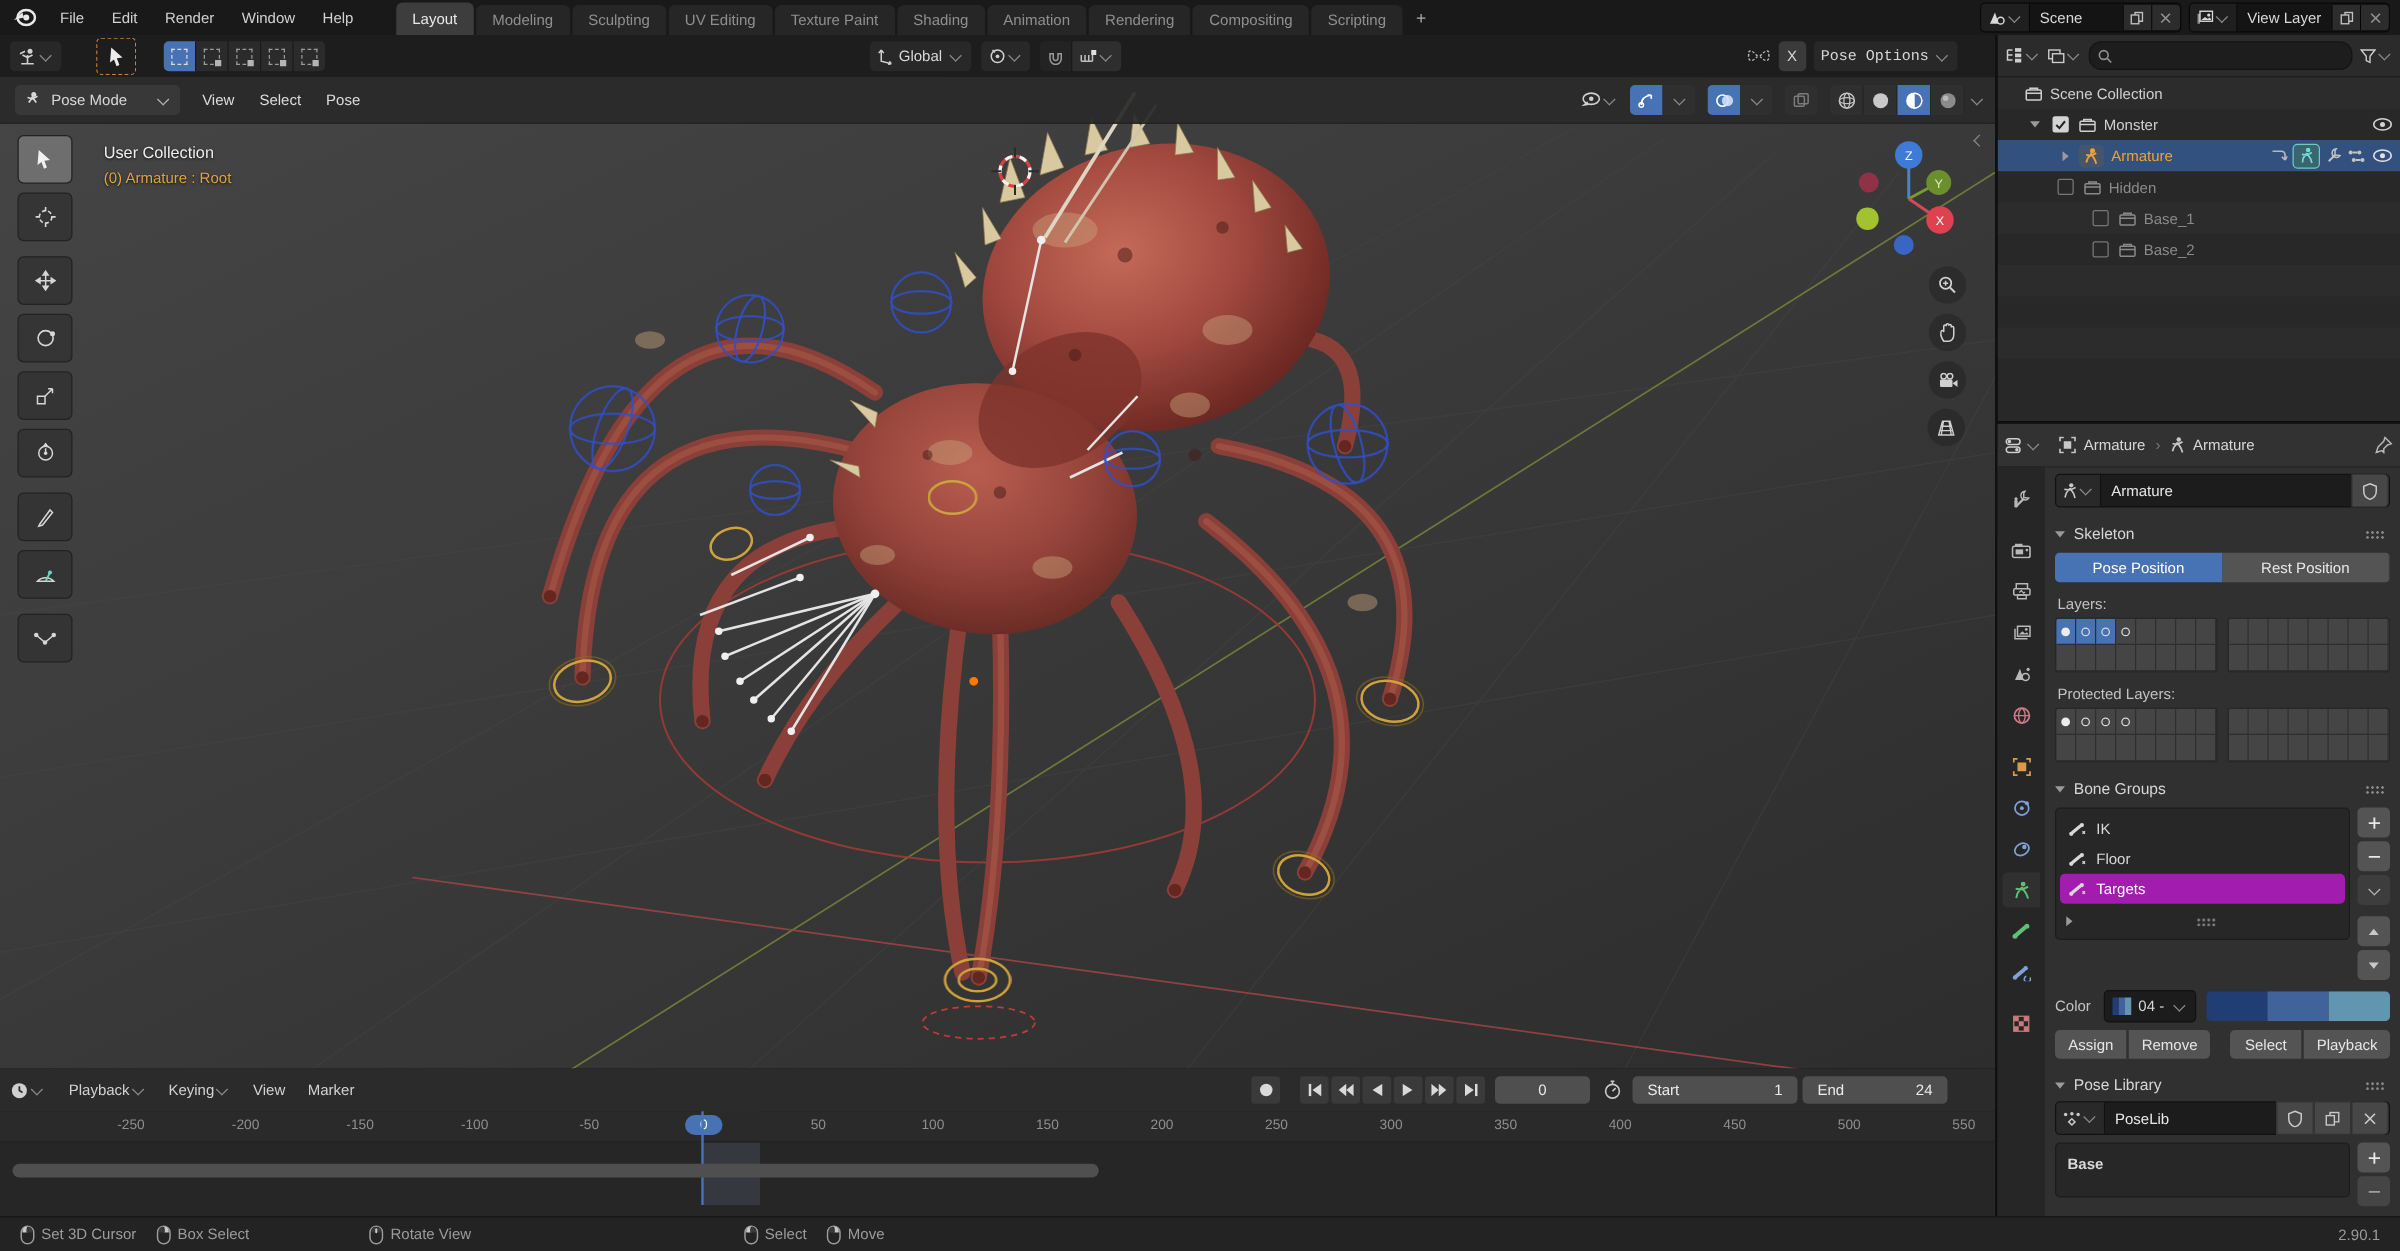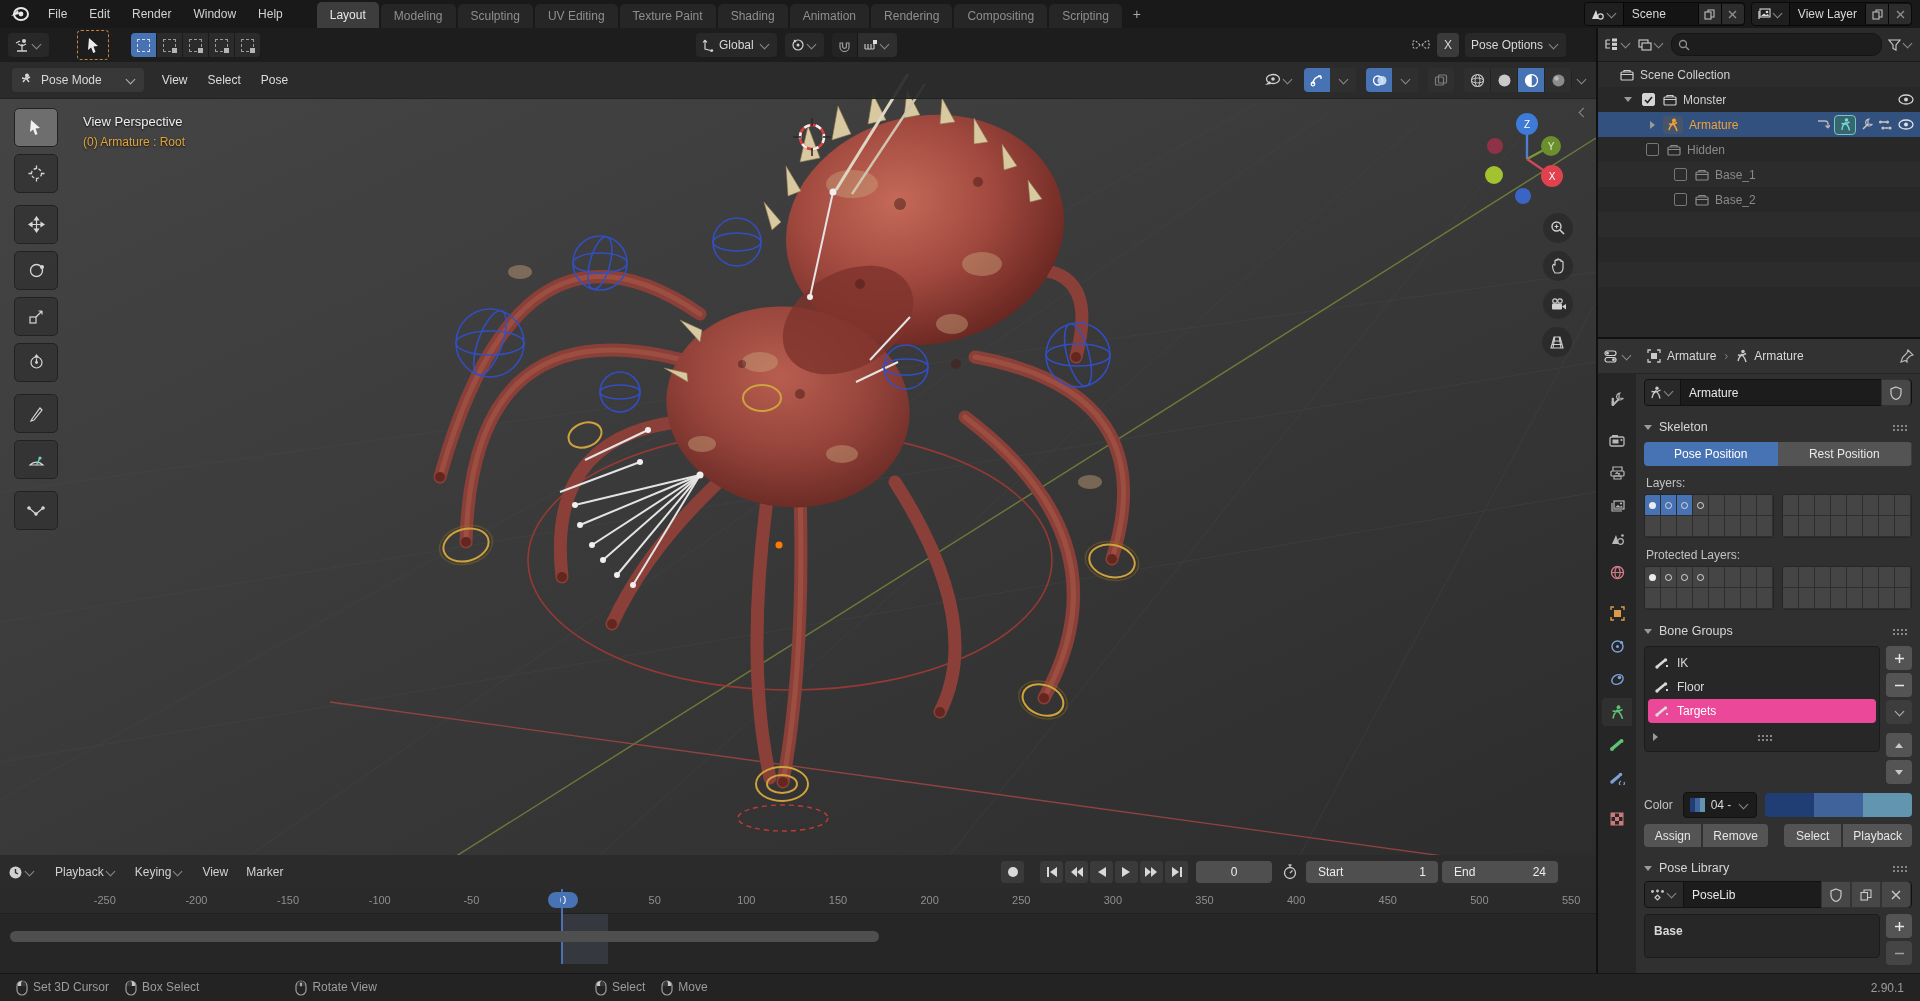--- a/index.html
+++ b/index.html
@@ -98,21 +98,21 @@
   .seg2 .opt.on{background:#4772b3;color:#fff;border-right:none;}
   .lay-label{color:#c2c2c2;margin:10px 0 4px 2px;}
   .lay-wrap{display:flex;gap:8px;}
   .lay-grid{display:grid;grid-template-columns:repeat(8,1fr);width:133px;border:1px solid #262626;border-radius:3px;overflow:hidden;}
   .lcell{height:20px;background:#454545;border-right:1px solid #2e2e2e;border-bottom:1px solid #2e2e2e;position:relative;}
   .lcell.on{background:#4772b3;}
   .lcell.dotf::after{content:"";position:absolute;inset:0;margin:auto;width:7px;height:7px;border-radius:50%;background:#ececec;}
   .lcell.doto::after{content:"";position:absolute;inset:0;margin:auto;width:5px;height:5px;border-radius:50%;border:1.6px solid #d9d9d9;}
   .listbox{background:#272727;border:1px solid #1c1c1c;border-radius:4px;padding:4px 0;}
   .list-row{height:24px;display:flex;align-items:center;padding:0 6px;margin:0 3px;border-radius:4px;color:#d9d9d9;}
-  .list-row.selected{background:#ec4899;color:#fff;}
+  .list-row.selected{background:#a21caf;color:#fff;}
   .side-col{display:flex;flex-direction:column;align-items:center;gap:3px;}
   .side-btn{width:26px;height:24px;background:#545454;border-radius:4px;display:flex;align-items:center;justify-content:center;color:#e8e8e8;}
   .side-btn.dark{background:#3d3d3d;}
   .btnrow{display:flex;gap:2px;margin-top:6px;}
   .pbtn{height:23px;background:#545454;border-radius:0;display:flex;align-items:center;justify-content:center;color:#e6e6e6;padding:0 10px;flex:1;}
   .pbtn.rl{border-radius:4px 0 0 4px;} .pbtn.rr{border-radius:0 4px 4px 0;}
   .swatch-row{display:flex;align-items:center;margin-top:8px;}
   .swatches{display:flex;flex:1;height:24px;border-radius:4px;overflow:hidden;margin-left:8px;}
   .swatches div{flex:1;}
 
@@ -323,21 +323,21 @@
   </div>
 
   <div style="margin-left:auto;display:flex;align-items:center;margin-right:30px;gap:6px;">
     <svg width="20" height="14" viewBox="0 0 20 14">
       <path d="M9,7 C4,1 1,2 2,6 C1,10 4,13 9,7 M11,7 C16,1 19,2 18,6 C19,10 16,13 11,7" fill="none" stroke="#b8b8b8" stroke-width="1.1" stroke-dasharray="2 1.5"></path>
     </svg>
     <div class="tbtn" style="background:#3a3a3a;padding:0 7px;">
       <span>X</span>
     </div>
     <div class="tbtn">
-      <span style="margin-right:4px;">Pose Options</span>
+      <span style="margin-right:4px;font-family:Liberation Mono, monospace;">Pose Options</span>
       <span class="chev dim"></span>
     </div>
   </div>
 </div>
 
 <div id="viewport" class="abs">
 
   <svg width="1596" height="793" viewBox="0 0 1596 793" style="position:absolute;left:0;top:0;">
     <defs>
       <radialGradient id="gAb" cx="42%" cy="35%" r="75%">
@@ -664,21 +664,21 @@
       <svg width="18" height="12" viewBox="0 0 18 12">
         <path d="M2,3 L9,9 L16,3" fill="none" stroke="#d6d6d6" stroke-width="1.2"></path>
         <circle cx="2" cy="3" r="1.8" fill="#d6d6d6"></circle>
           <circle cx="16" cy="3" r="1.8" fill="#d6d6d6"></circle>
         <circle cx="9" cy="9" r="1.8" fill="#d6d6d6"></circle>
       </svg>
     </div>
   </div>
 
   <div id="vp-text">
-    <div class="l1">View Perspective</div>
+    <div class="l1">User Collection</div>
     <div class="l2">(0) Armature : Root</div>
   </div>
 
   <div class="vp-circle-btn" style="left:1543px;top:151px;">
     <svg width="16" height="16" viewBox="0 0 16 16">
       <circle cx="6.5" cy="6.5" r="4.5" fill="none" stroke="#d0d0d0" stroke-width="1.4"></circle>
       <line x1="10" y1="10" x2="14" y2="14" stroke="#d0d0d0" stroke-width="1.6"></line>
       <path d="M6.5,4.5 V8.5 M4.5,6.5 H8.5" stroke="#d0d0d0" stroke-width="1.2"></path>
     </svg>
   </div>

